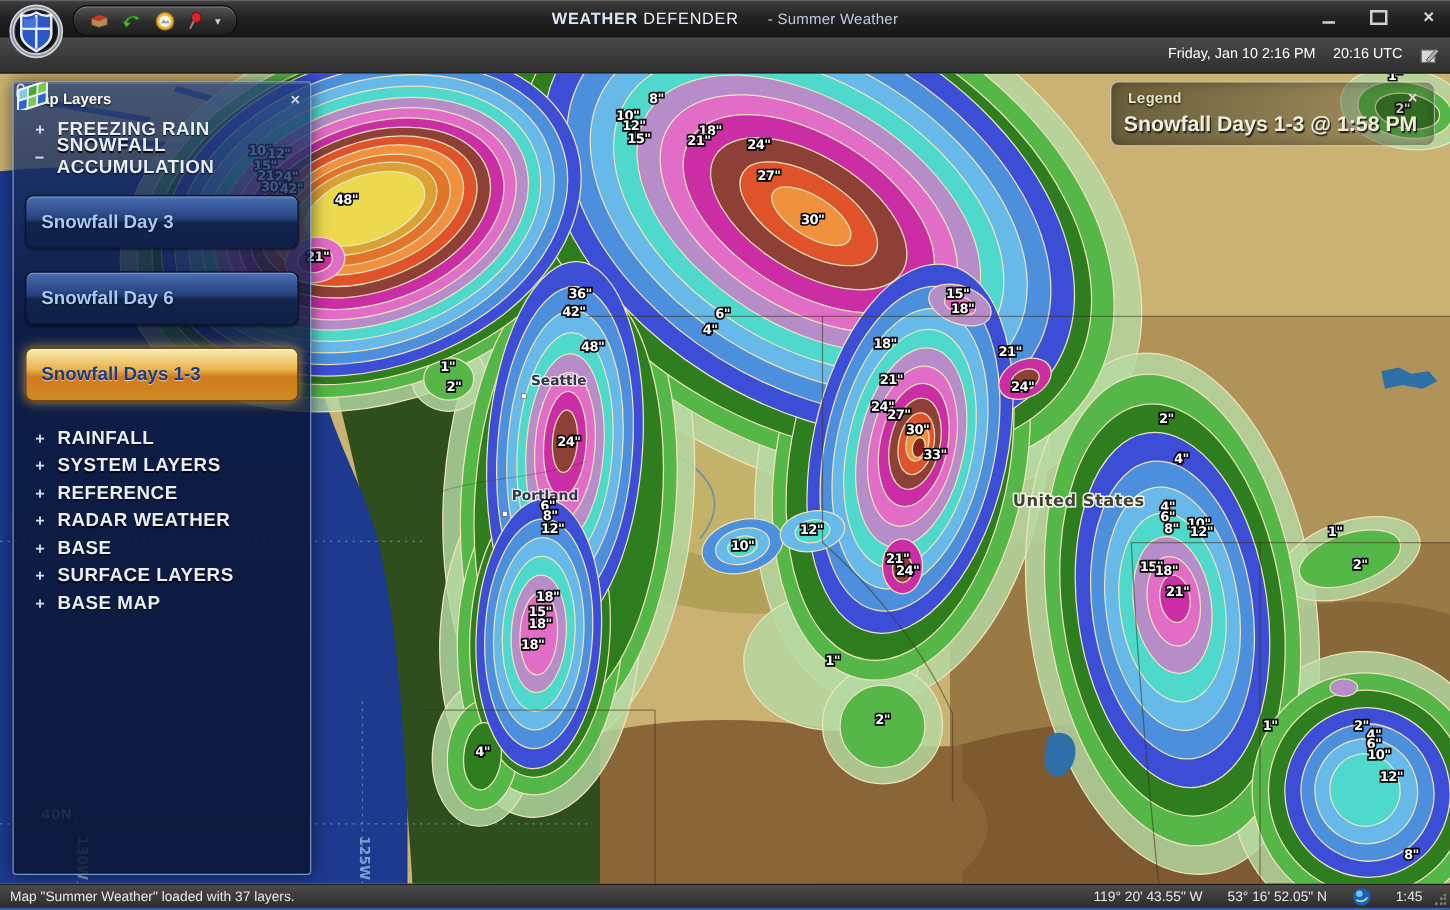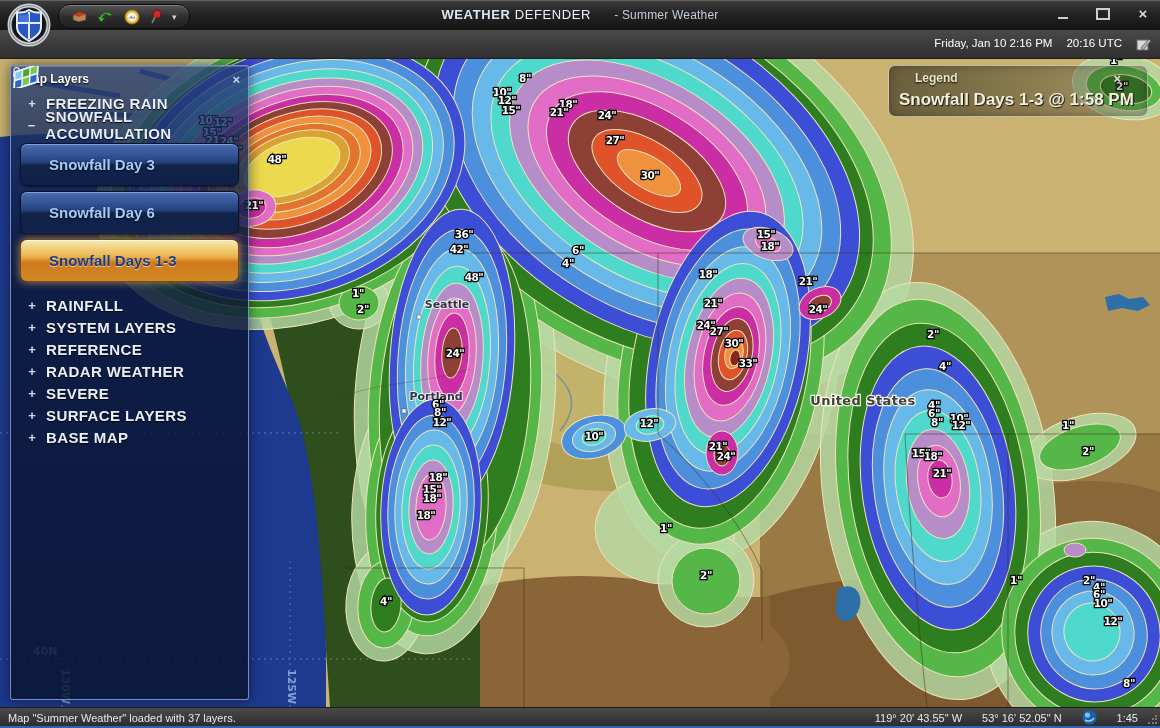--- a/index.html
+++ b/index.html
@@ -44,33 +44,33 @@
     background:linear-gradient(rgba(34,60,118,.78),rgba(12,24,56,.84) 30%,rgba(10,20,48,.84));
     border:1px solid rgba(130,162,212,.85);box-shadow:0 0 14px rgba(0,0,0,.55), inset 0 1px 0 rgba(255,255,255,.2);z-index:10;}
   .lp-header{display:flex;align-items:center;height:26px;padding:0 8px 0 12px;}
   .lp-title{color:#fff;font-weight:bold;font-size:12px;text-shadow:0 1px 2px #000;flex:1;}
   .lp-ico{color:#cdd6e4;margin-left:10px;cursor:default;}
   .lp-close{font-size:13px;font-weight:bold;}
   .lgroup{display:flex;align-items:center;height:22px;padding-left:16px;gap:9px;cursor:default;}
   .lgroup .tg{color:#d5ddeb;font-weight:bold;font-size:13px;width:10px;text-align:center;}
   .lgroup .lbl{color:#e9eff9;font-weight:bold;font-size:15px;letter-spacing:.4px;text-shadow:0 1px 1px #000;}
   #snow-buttons{padding:2px 9px 0;}
-  .sbtn{height:41px;margin:5px 0;border-radius:7px;display:flex;align-items:center;gap:11px;padding-left:28px;cursor:default;
+  .sbtn{height:41px;margin:18px 0;border-radius:7px;display:flex;align-items:center;gap:11px;padding-left:12px;cursor:default;
     background:linear-gradient(180deg,#4a6fb4 0%,#24407c 45%,#122449 52%,#10204a 100%);
     border:1px solid #0a1428;box-shadow:inset 0 1px 0 rgba(255,255,255,.35), 0 1px 2px rgba(0,0,0,.5);}
   .sbtn .blabel{font-weight:bold;font-size:15px;color:#a6c9f5;text-shadow:0 1px 2px rgba(0,0,0,.75);}
   .sbtn.sel{background:linear-gradient(180deg,#f8ecb0 0%,#eab44e 40%,#d07a1a 55%,#cf8a26 100%);
     border:1px solid #7a4a08;box-shadow:0 0 9px rgba(255,200,90,.65), inset 0 1px 0 rgba(255,255,255,.6);}
   .sbtn.sel .blabel{color:#1c3d7e;text-shadow:0 1px 1px rgba(255,255,255,.65);}
   #groups-bottom{margin-top:12px;}
   
   .legend{position:absolute;left:888px;top:6px;width:258px;height:50px;border-radius:7px;z-index:10;
     background:linear-gradient(90deg,rgba(28,26,16,.55),rgba(66,64,44,.26));
     border:1px solid rgba(228,228,214,.65);box-shadow:inset 0 0 10px rgba(0,0,0,.3);}
-  .lg-header{display:flex;align-items:flex-start;padding:5px 26px 0;}
+  .lg-header{display:flex;align-items:flex-end;padding:5px 13px 0;font-family:Liberation Mono, monospace;}
   .lg-title{color:#ebe7c8;font-weight:bold;font-size:12px;text-shadow:0 1px 2px #000;flex:1;}
   .lg-close{color:#e3e1d2;font-weight:bold;font-size:13px;cursor:default;}
   .lg-entry{padding:4px 10px 0;font-family:Liberation Sans, sans-serif;font-size:17px;font-weight:bold;color:#f2efd9;text-shadow:1px 1px 1px #1a1a1a;}
   
   .statusbar{position:relative;height:20px;background:linear-gradient(#4a4a4a,#2b2b2b);display:flex;align-items:center;
     color:#e8e8e8;font-size:11px;border-top:1px solid #1a1a1a;box-sizing:border-box;}
   .statusbar .msg{padding-left:8px;}
   .statusbar .right{margin-left:auto;display:flex;align-items:center;gap:20px;padding-right:22px;}
   .grip{position:absolute;right:3px;bottom:2px;width:10px;height:10px;opacity:.7;
     background:radial-gradient(circle at 2px 8px,#999 1px,transparent 1.4px),radial-gradient(circle at 6px 8px,#999 1px,transparent 1.4px),radial-gradient(circle at 6px 4px,#999 1px,transparent 1.4px),radial-gradient(circle at 9px 8px,#999 1px,transparent 1.4px),radial-gradient(circle at 9px 4px,#999 1px,transparent 1.4px),radial-gradient(circle at 9px 1px,#999 1px,transparent 1.4px);}
@@ -452,21 +452,21 @@
           <div class="lgroup">
             <span class="tg">+</span>
             <span class="lbl">REFERENCE</span>
           </div>
           <div class="lgroup">
             <span class="tg">+</span>
             <span class="lbl">RADAR WEATHER</span>
           </div>
           <div class="lgroup">
             <span class="tg">+</span>
-            <span class="lbl">SEVERE</span>
+            <span class="lbl">BASE</span>
           </div>
           <div class="lgroup">
             <span class="tg">+</span>
             <span class="lbl">SURFACE LAYERS</span>
           </div>
           <div class="lgroup">
             <span class="tg">+</span>
             <span class="lbl">BASE MAP</span>
           </div>
         </div>

